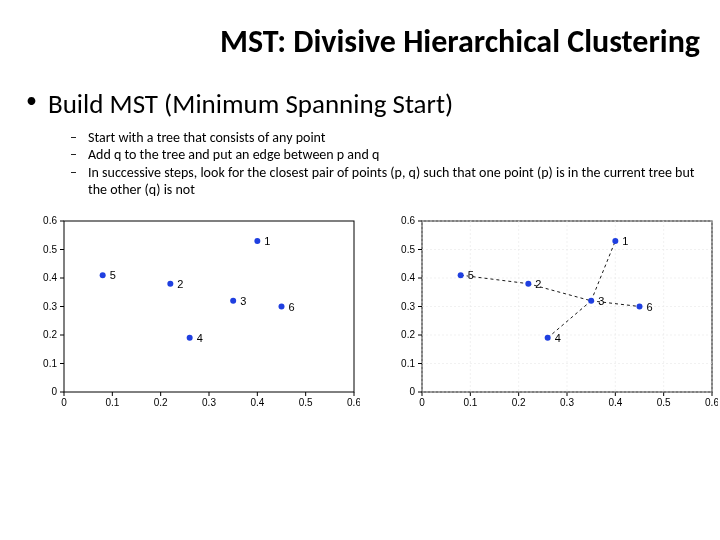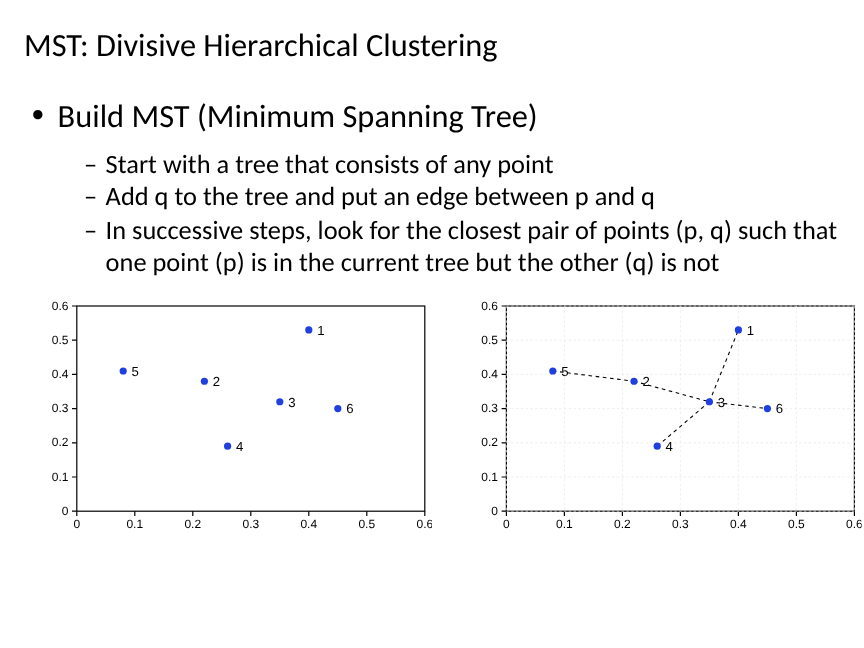--- a/index.html
+++ b/index.html
@@ -13,23 +13,23 @@
     overflow: hidden;
   }
   .slide {
     width: 720px;
     height: 540px;
     position: relative;
     box-sizing: border-box;
     padding: 18px 20px 4px 20px;
   }
   .title {
-    text-align: left;
-    font-size: 27px;
-    font-weight: 400;
+    text-align: right;
+    font-size: 32px;
+    font-weight: 700;
     margin: 4px 0 26px 0;
   }
   ul.top {
     list-style: none;
     margin: 0;
     padding: 0 0 0 6px;
   }
   ul.top > li {
     font-size: 27px;
     line-height: 1.25;
@@ -42,21 +42,21 @@
     left: 0;
     top: 0;
     font-size: 22px;
   }
   ul.sub {
     list-style: none;
     margin: 8px 0 0 0;
     padding: 0 0 0 22px;
   }
   ul.sub > li {
-    font-size: 22px;
+    font-size: 14px;
     line-height: 1.25;
     position: relative;
     padding-left: 18px;
     margin-bottom: 0px;
   }
   ul.sub > li::before {
     content: "–";
     position: absolute;
     left: 0;
     top: 0;
@@ -84,21 +84,21 @@
 </style>
 </head>
 <body>
 
 <div class="slide">
 
   <h1 class="title">MST: Divisive Hierarchical Clustering</h1>
 
   <ul class="top">
     <li>
-      <span>Build MST (Minimum Spanning Tree)</span>
+      <span>Build MST (Minimum Spanning Start)</span>
       <ul class="sub">
         <li>Start with a tree that consists of any point</li>
         <li>Add q to the tree and put an edge between p and q</li>
         <li>In successive steps, look for the closest pair of points (p, q)  such that one point (p) is in the current tree but the other (q) is not</li>
       </ul>
     </li>
   </ul>
 
   <div class="plots">
     <div class="plot-wrap">

